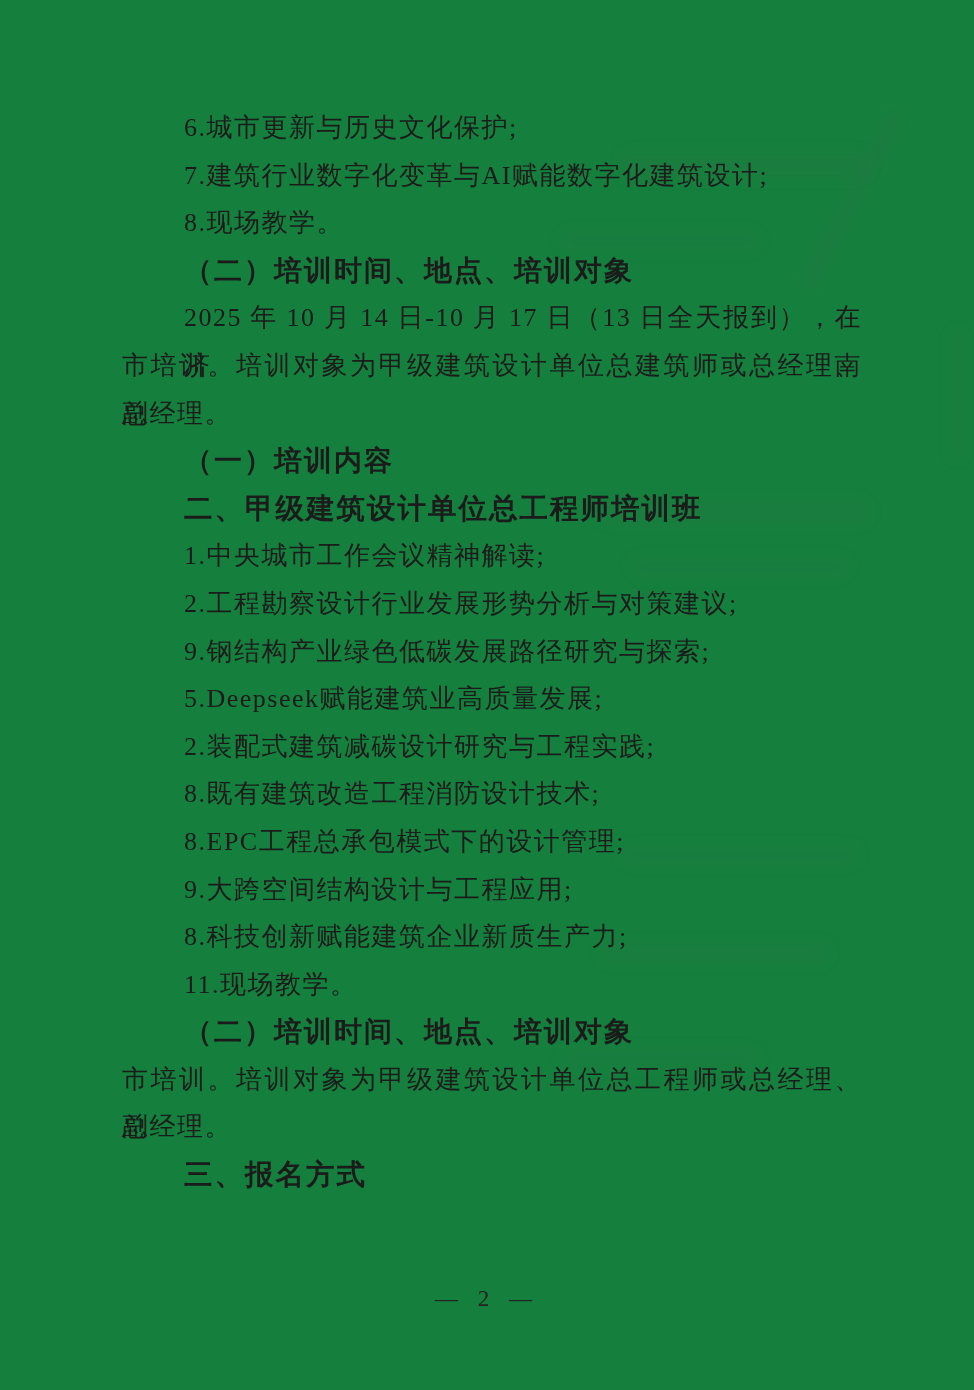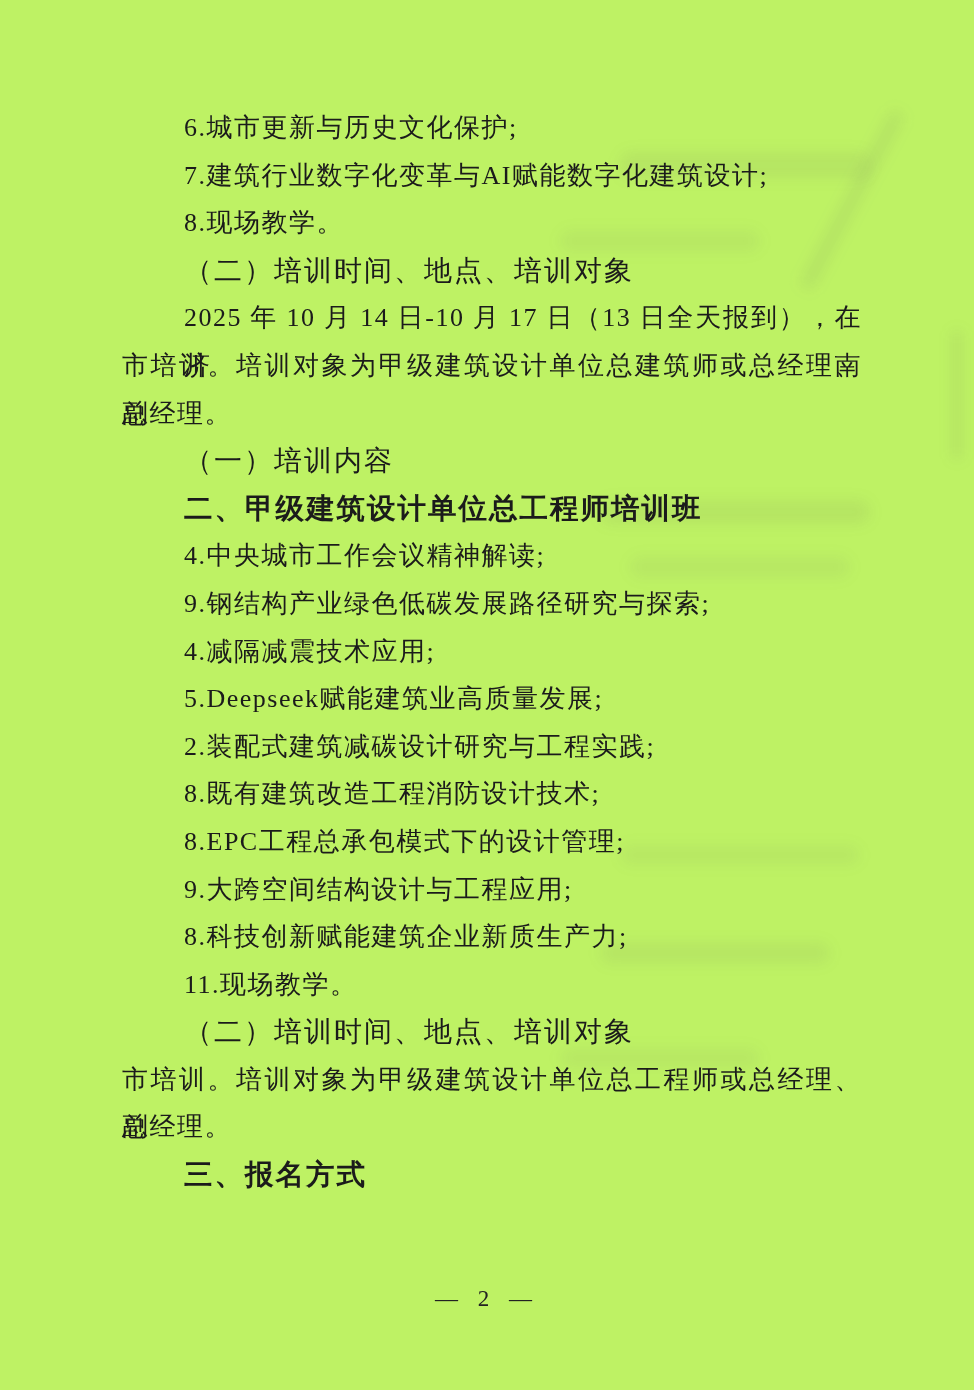--- a/index.html
+++ b/index.html
@@ -4,21 +4,21 @@
 <style>
   html, body {
     margin: 0;
     padding: 0;
     background: #ffffff;
   }
   .page {
     position: relative;
     width: 974px;
     height: 1390px;
-    background: #bef264;
+    background: #15803d;
     overflow: hidden;
     font-family: "Liberation Serif", "DejaVu Serif", serif;
     color: #1b1b1b;
   }
   .doc-body {
     position: absolute;
     left: 122px;
     top: 104px;
     right: 112px;
   }
@@ -42,21 +42,21 @@
   }
   
   .heading-hei {
     font-family: "Liberation Sans", "DejaVu Sans", sans-serif;
     font-weight: 700;
     font-size: 28.5px;
     letter-spacing: 2px;
   }
   
   .heading-kai {
-    font-weight: 400;
+    font-weight: 700;
     font-size: 28px;
     letter-spacing: 2px;
   }
   .page-number {
     position: absolute;
     left: 0;
     right: 0;
     top: 1286px;
     text-align: center;
     font-size: 23px;
@@ -99,23 +99,23 @@
   <div class="doc-body">
       <div class="line indent">6.城市更新与历史文化保护;</div>
       <div class="line indent">7.建筑行业数字化变革与AI赋能数字化建筑设计;</div>
       <div class="line indent">8.现场教学。</div>
       <div class="line indent heading-kai">（二）培训时间、地点、培训对象</div>
       <div class="line indent fill">2025 年 10 月 14 日-10 月 17 日（13 日全天报到），在济南</div>
       <div class="line fill">市培训。培训对象为甲级建筑设计单位总建筑师或总经理、副</div>
       <div class="line">总经理。</div>
       <div class="line indent heading-kai">（一）培训内容</div>
       <div class="line indent heading-hei">二、甲级建筑设计单位总工程师培训班</div>
-      <div class="line indent">4.中央城市工作会议精神解读;</div>
+      <div class="line indent">1.中央城市工作会议精神解读;</div>
+      <div class="line indent">2.工程勘察设计行业发展形势分析与对策建议;</div>
       <div class="line indent">9.钢结构产业绿色低碳发展路径研究与探索;</div>
-      <div class="line indent">4.减隔减震技术应用;</div>
       <div class="line indent">5.Deepseek赋能建筑业高质量发展;</div>
       <div class="line indent">2.装配式建筑减碳设计研究与工程实践;</div>
       <div class="line indent">8.既有建筑改造工程消防设计技术;</div>
       <div class="line indent">8.EPC工程总承包模式下的设计管理;</div>
       <div class="line indent">9.大跨空间结构设计与工程应用;</div>
       <div class="line indent">8.科技创新赋能建筑企业新质生产力;</div>
       <div class="line indent">11.现场教学。</div>
       <div class="line indent heading-kai">（二）培训时间、地点、培训对象</div>
       <div class="line fill">市培训。培训对象为甲级建筑设计单位总工程师或总经理、副</div>
       <div class="line">总经理。</div>

